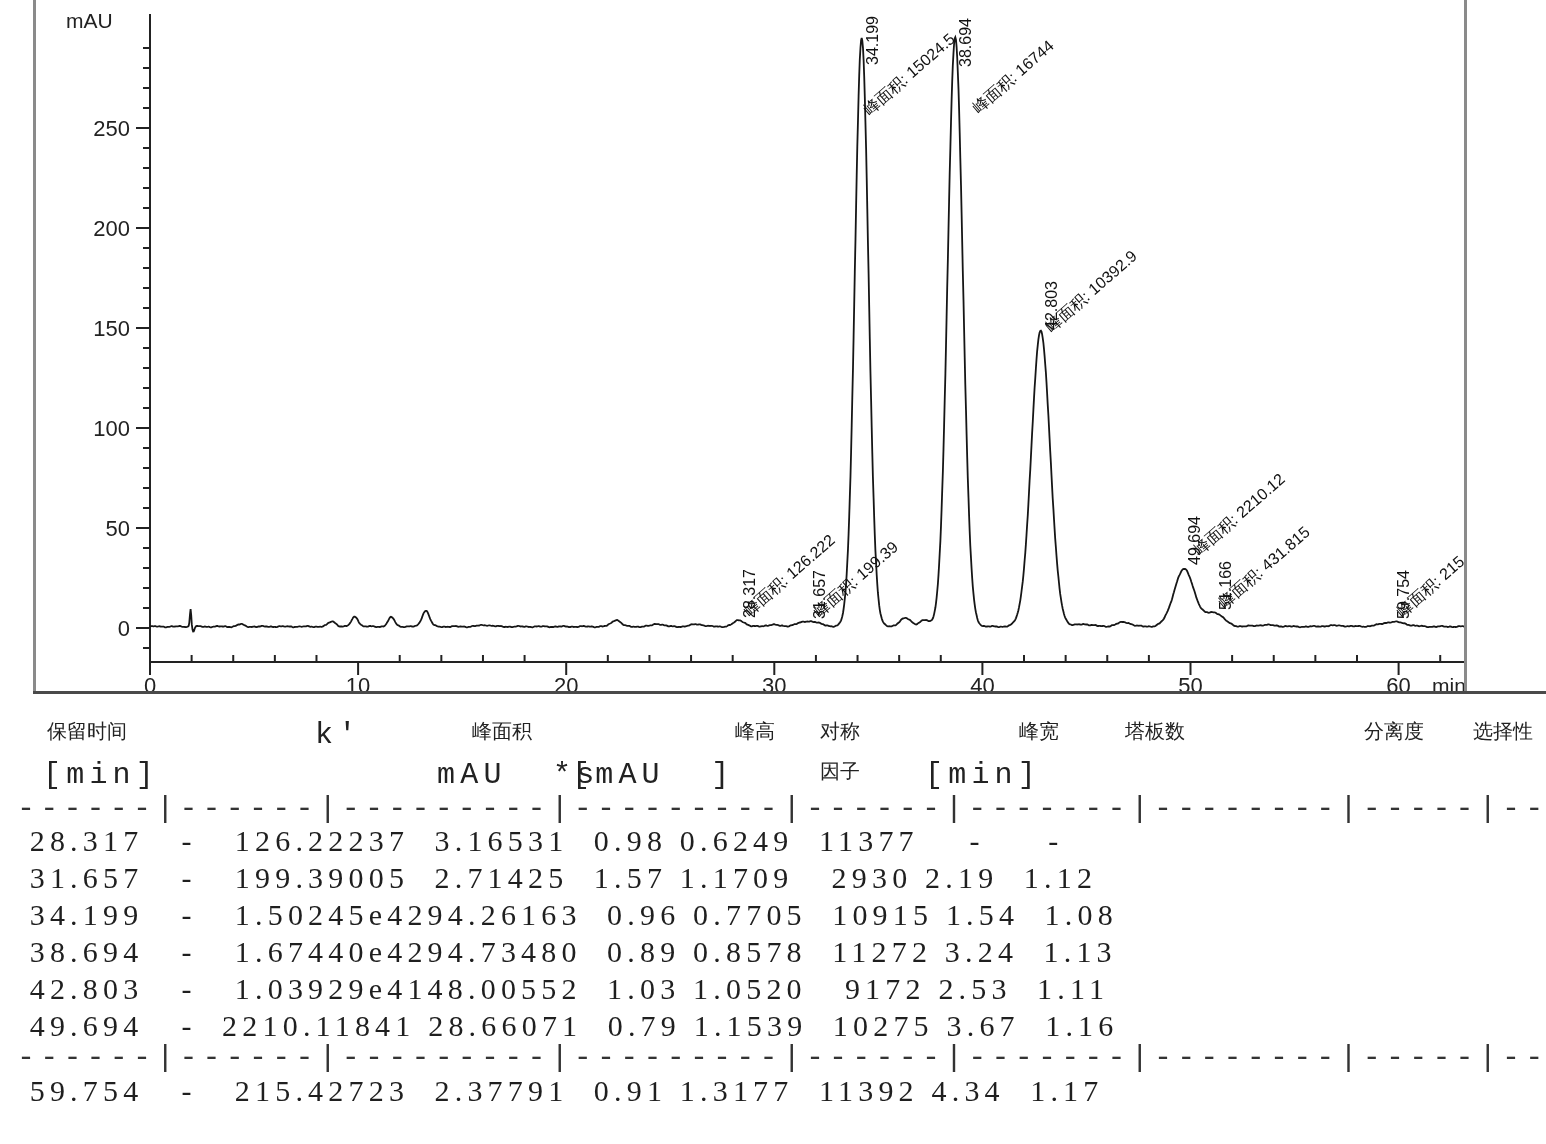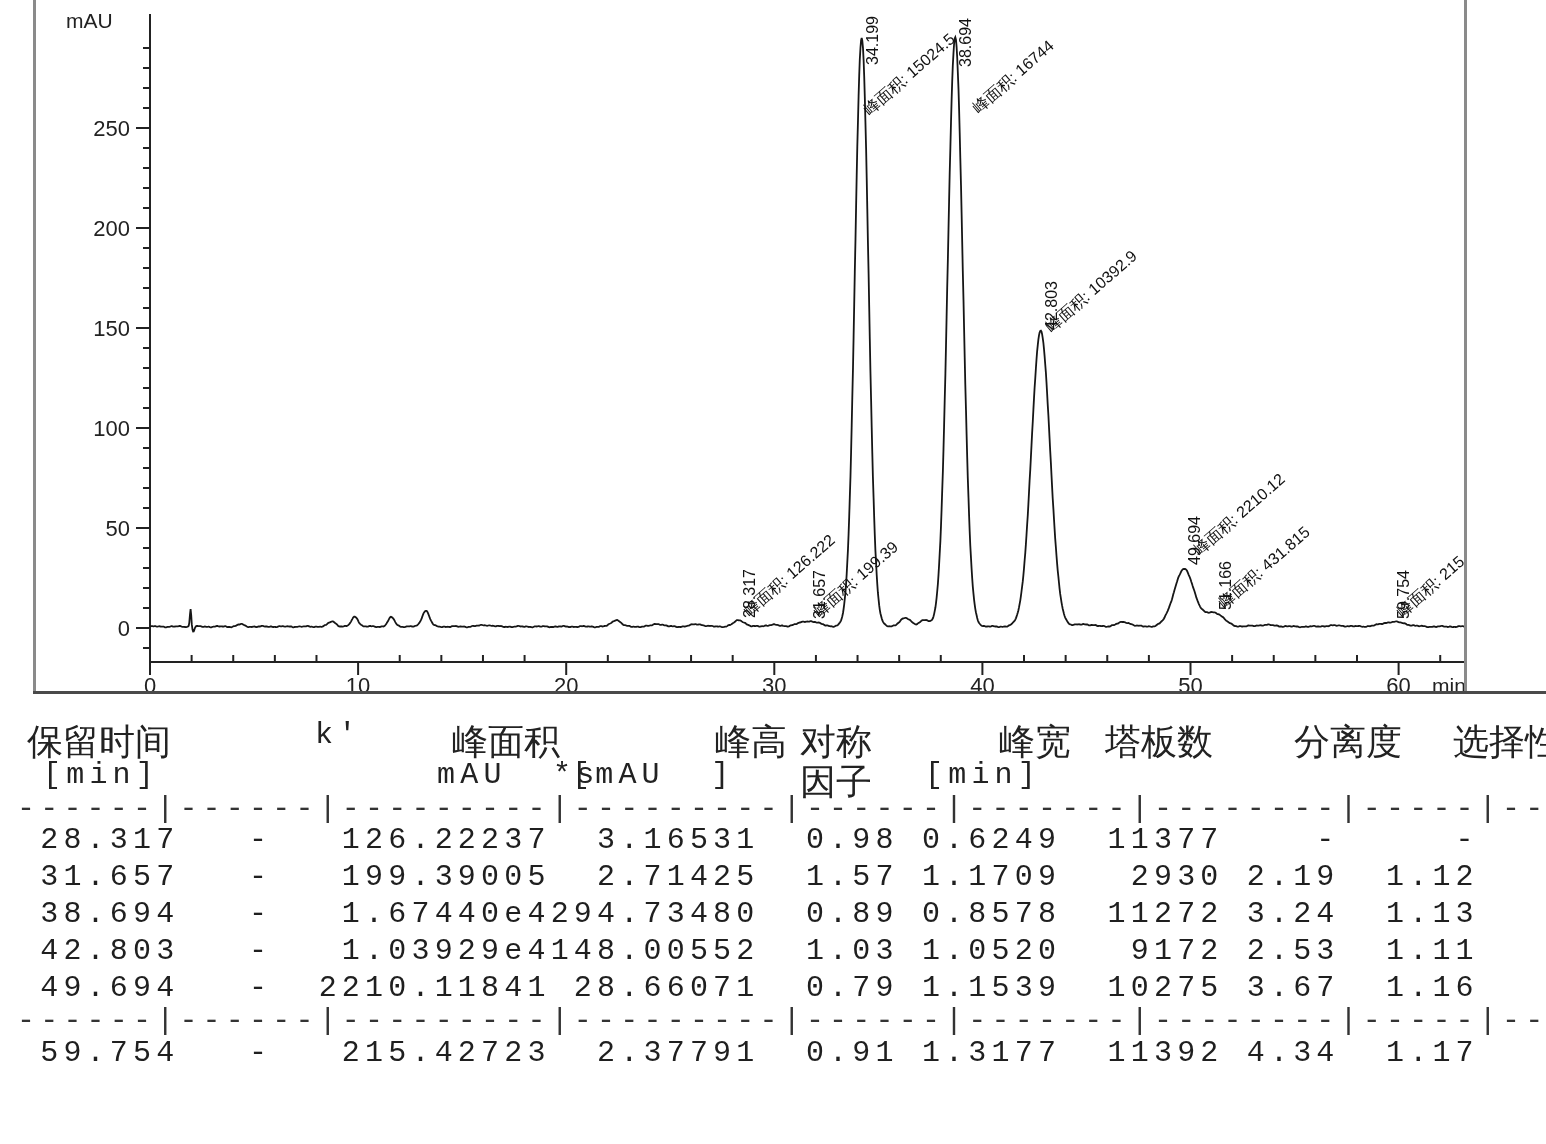--- a/index.html
+++ b/index.html
@@ -16,27 +16,27 @@
   .rt-label{position:absolute;font:16px "Liberation Sans",sans-serif;color:#111;
             white-space:nowrap;transform:rotate(-90deg);transform-origin:left bottom;line-height:18px;}
   .area-label{position:absolute;font:16px "Liberation Sans",sans-serif;color:#111;
             white-space:nowrap;transform:rotate(-41deg);transform-origin:left bottom;line-height:18px;}
   
   #report{position:absolute;left:0;top:702px;width:1546px;padding-top:16px;}
   .hrow{position:relative;width:1546px;}
   #hrow1{height:40px;}
   #hrow2{height:38px;}
   .hcell{position:absolute;top:0;white-space:pre;}
-  .cjk{font-family:Liberation Serif, serif;font-size:36px;color:#222;}
+  .cjk{font-family:Liberation Serif, serif;font-size:20px;color:#222;margin-left:20px;}
   .mono{font-family:"Liberation Mono",monospace;font-size:30px;letter-spacing:5.2px;color:#222;}
   pre.sep{margin:0;padding:0 0 0 17px;height:26px;line-height:26px;
           font-family:"Liberation Mono",monospace;font-size:30px;letter-spacing:5.2px;color:#333;}
   pre.sep2{height:28px;line-height:28px;}
   pre.datarow{margin:0;padding:0 17px 0 17px;line-height:37px;
-          font-family:Liberation Mono, monospace;font-size:30px;letter-spacing:5.2px;color:#1f1f1f;}
+          font-family:Liberation Serif, serif;font-size:30px;letter-spacing:5.2px;color:#1f1f1f;}
 </style>
 </head>
 <body>
 
 <div id="stage">
   <div id="chart">
     <div id="plot-clip">
         <svg id="curve-svg" width="1546" height="700">
           <line x1="150" y1="14" x2="150" y2="662" stroke="#222222" stroke-width="2"></line>
           <line x1="150" y1="662" x2="1464" y2="662" stroke="#222222" stroke-width="2"></line>
@@ -144,34 +144,35 @@
 
   <div id="report">
     <div class="hrow" id="hrow1">
         <span class="hcell cjk" style="left: 27px;">保留时间</span>
         <span class="hcell mono" style="left: 315px;">k'</span>
         <span class="hcell cjk" style="left: 452px;">峰面积</span>
         <span class="hcell cjk" style="left: 715px;">峰高</span>
         <span class="hcell cjk" style="left: 800px;">对称</span>
         <span class="hcell cjk" style="left: 975px; padding-left: 24px;">峰宽</span>
         <span class="hcell cjk" style="left: 1105px;">塔板数</span>
-        <span class="hcell cjk" style="left: 1294px;">分离度</span>
+        <span class="hcell cjk" style="left: 1344px;">分离度</span>
         <span class="hcell cjk" style="left: 1453px;">选择性</span>
       </div>
     <div class="hrow" id="hrow2">
         <span class="hcell mono" style="left: 43px;">[min]</span>
         <span class="hcell mono" style="left: 437px;">mAU  *s</span>
         <span class="hcell mono" style="left: 572px; text-align: right;">[mAU  ]</span>
         <span class="hcell cjk" style="left: 800px;">因子</span>
         <span class="hcell mono" style="left: 925px;">[min]</span>
       </div>
     <div id="tbody">
         <pre class="sep">------|------|---------|---------|------|-------|--------|-----|--</pre>
         <pre class="datarow"> 28.317   -   126.22237  3.16531  0.98 0.6249  11377    -     -</pre>
         <pre class="datarow"> 31.657   -   199.39005  2.71425  1.57 1.1709   2930 2.19  1.12</pre>
+        <pre class="datarow"> 34.199   -   1.50245e4294.26163  0.96 0.7705  10915 1.54  1.08</pre>
         <pre class="datarow"> 38.694   -   1.67440e4294.73480  0.89 0.8578  11272 3.24  1.13</pre>
         <pre class="datarow"> 42.803   -   1.03929e4148.00552  1.03 1.0520   9172 2.53  1.11</pre>
         <pre class="datarow"> 49.694   -  2210.11841 28.66071  0.79 1.1539  10275 3.67  1.16</pre>
         <pre class="sep sep2">------|------|---------|---------|------|-------|--------|-----|--</pre>
         <pre class="datarow"> 59.754   -   215.42723  2.37791  0.91 1.3177  11392 4.34  1.17</pre>
       </div>
   </div>
 </div>
 
 </body></html>

